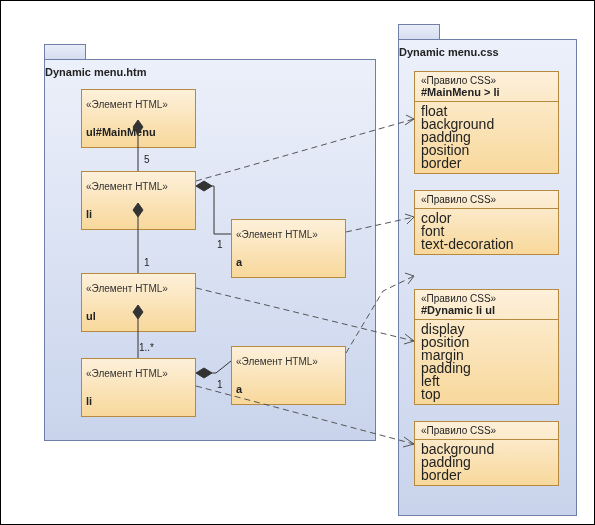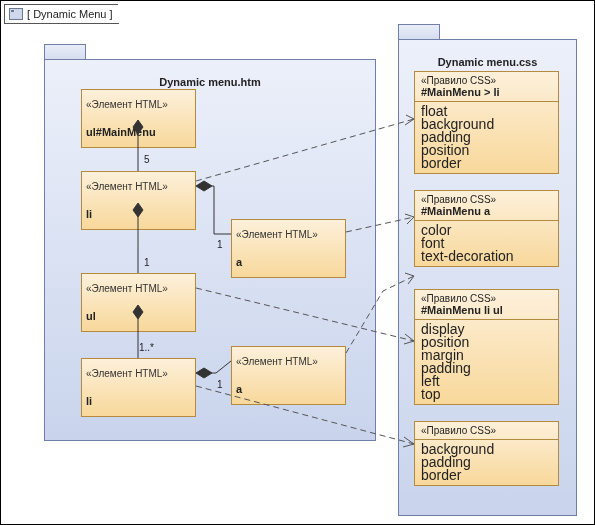--- a/index.html
+++ b/index.html
@@ -7,21 +7,21 @@
   
   .frame-tab{position:absolute;left:3px;top:3px;height:18px;display:flex;align-items:center;border:1px solid #555;border-right:none;background:#fff;padding:0 6px 0 4px}
   .frame-tab .notch{position:absolute;right:-8px;top:-1px;width:0;height:0;border-top:18px solid #fff;border-right:9px solid transparent}
   .frame-tab .notch-b{position:absolute;right:-9px;top:-1px;width:0;height:0;border-top:19px solid #555;border-right:10px solid transparent;z-index:-1}
   .tab-icon{width:12px;height:10px;border:1px solid #6a7a94;background:#cfd8ea;margin-right:4px;position:relative}
   .tab-icon::before{content:"";position:absolute;left:1px;top:1px;width:3px;height:2px;background:#6a7a94}
   
   .package{position:absolute}
   .pkg-tab{position:absolute;border:1px solid #6f7fa8;border-bottom:none;background:linear-gradient(#e9edf8,#d3dcef);height:15px}
   .pkg-body{position:absolute;border:1px solid #6f7fa8;background:linear-gradient(#ecf0fa,#c9d4ec)}
-  .pkg-title{text-align:center;font-weight:bold;padding:16px 0}
+  .pkg-title{text-align:left;font-weight:bold;padding:6px 0}
   
   .cls{position:absolute;border:1px solid #b58a3e;background:linear-gradient(#fdf0da,#f8d89b);padding:9px 4px;box-sizing:border-box}
   .cls .stereo{font-size:10px;color:#333}
   .cls .name{font-weight:bold;font-size:11px;margin-top:16px}
   
   .rule{position:absolute;border:1px solid #b58a3e;background:linear-gradient(#fdf0da,#f8d89b);box-sizing:border-box}
   .rule-head{padding:3px 6px;border-bottom:1px solid #b58a3e;text-align:left}
   .rule-head .stereo{font-size:10px}
   .rule-head .name{font-weight:bold;font-size:11px}
   .rule-body{padding:3px 6px;text-align:left;font-size:14px;line-height:13px}
@@ -31,26 +31,20 @@
   .dashed{stroke:#555;stroke-width:1;fill:none;stroke-dasharray:6 4}
   .diamond{fill:#333;stroke:#333}
   .arrow{fill:none;stroke:#555;stroke-width:1}
   .mult{position:absolute;font-size:10px;color:#222}
 </style>
 </head>
 <body>
 
 <div class="canvas">
 
-  <div class="frame-tab">
-    <span class="tab-icon"></span>
-    <span>[ <span>Dynamic Menu</span> ]</span>
-    <span class="notch-b"></span>
-      <span class="notch"></span>
-  </div>
 
   <div class="package">
     <div class="pkg-tab" style="left:43px;top:43px;width:40px"></div>
     <div class="pkg-body" style="left:43px;top:58px;width:330px;height:380px">
       <div class="pkg-title">Dynamic menu.htm</div>
     </div>
   </div>
 
   <div class="package">
     <div class="pkg-tab" style="left:397px;top:23px;width:40px"></div>
@@ -87,28 +81,27 @@
   <div class="rule" style="left:413px;top:70px;width:145px">
     <div class="rule-head">
         <div class="stereo">«Правило CSS»</div>
         <div class="name">#MainMenu &gt; li</div>
       </div>
     <div class="rule-body" id="r1b">float<br>background<br>padding<br>position<br>border</div>
   </div>
   <div class="rule" style="left:413px;top:189px;width:145px">
     <div class="rule-head">
         <div class="stereo">«Правило CSS»</div>
-        <div class="name">#MainMenu a</div>
       </div>
     <div class="rule-body" id="r2b">color<br>font<br>text-decoration</div>
   </div>
   <div class="rule" style="left:413px;top:288px;width:145px">
     <div class="rule-head">
         <div class="stereo">«Правило CSS»</div>
-        <div class="name">#MainMenu li ul</div>
+        <div class="name">#Dynamic li ul</div>
       </div>
     <div class="rule-body" id="r3b">display<br>position<br>margin<br>padding<br>left<br>top</div>
   </div>
   <div class="rule" style="left:413px;top:420px;width:145px">
     <div class="rule-head">
         <div class="stereo">«Правило CSS»</div>
       </div>
     <div class="rule-body" id="r4b">background<br>padding<br>border</div>
   </div>
 

